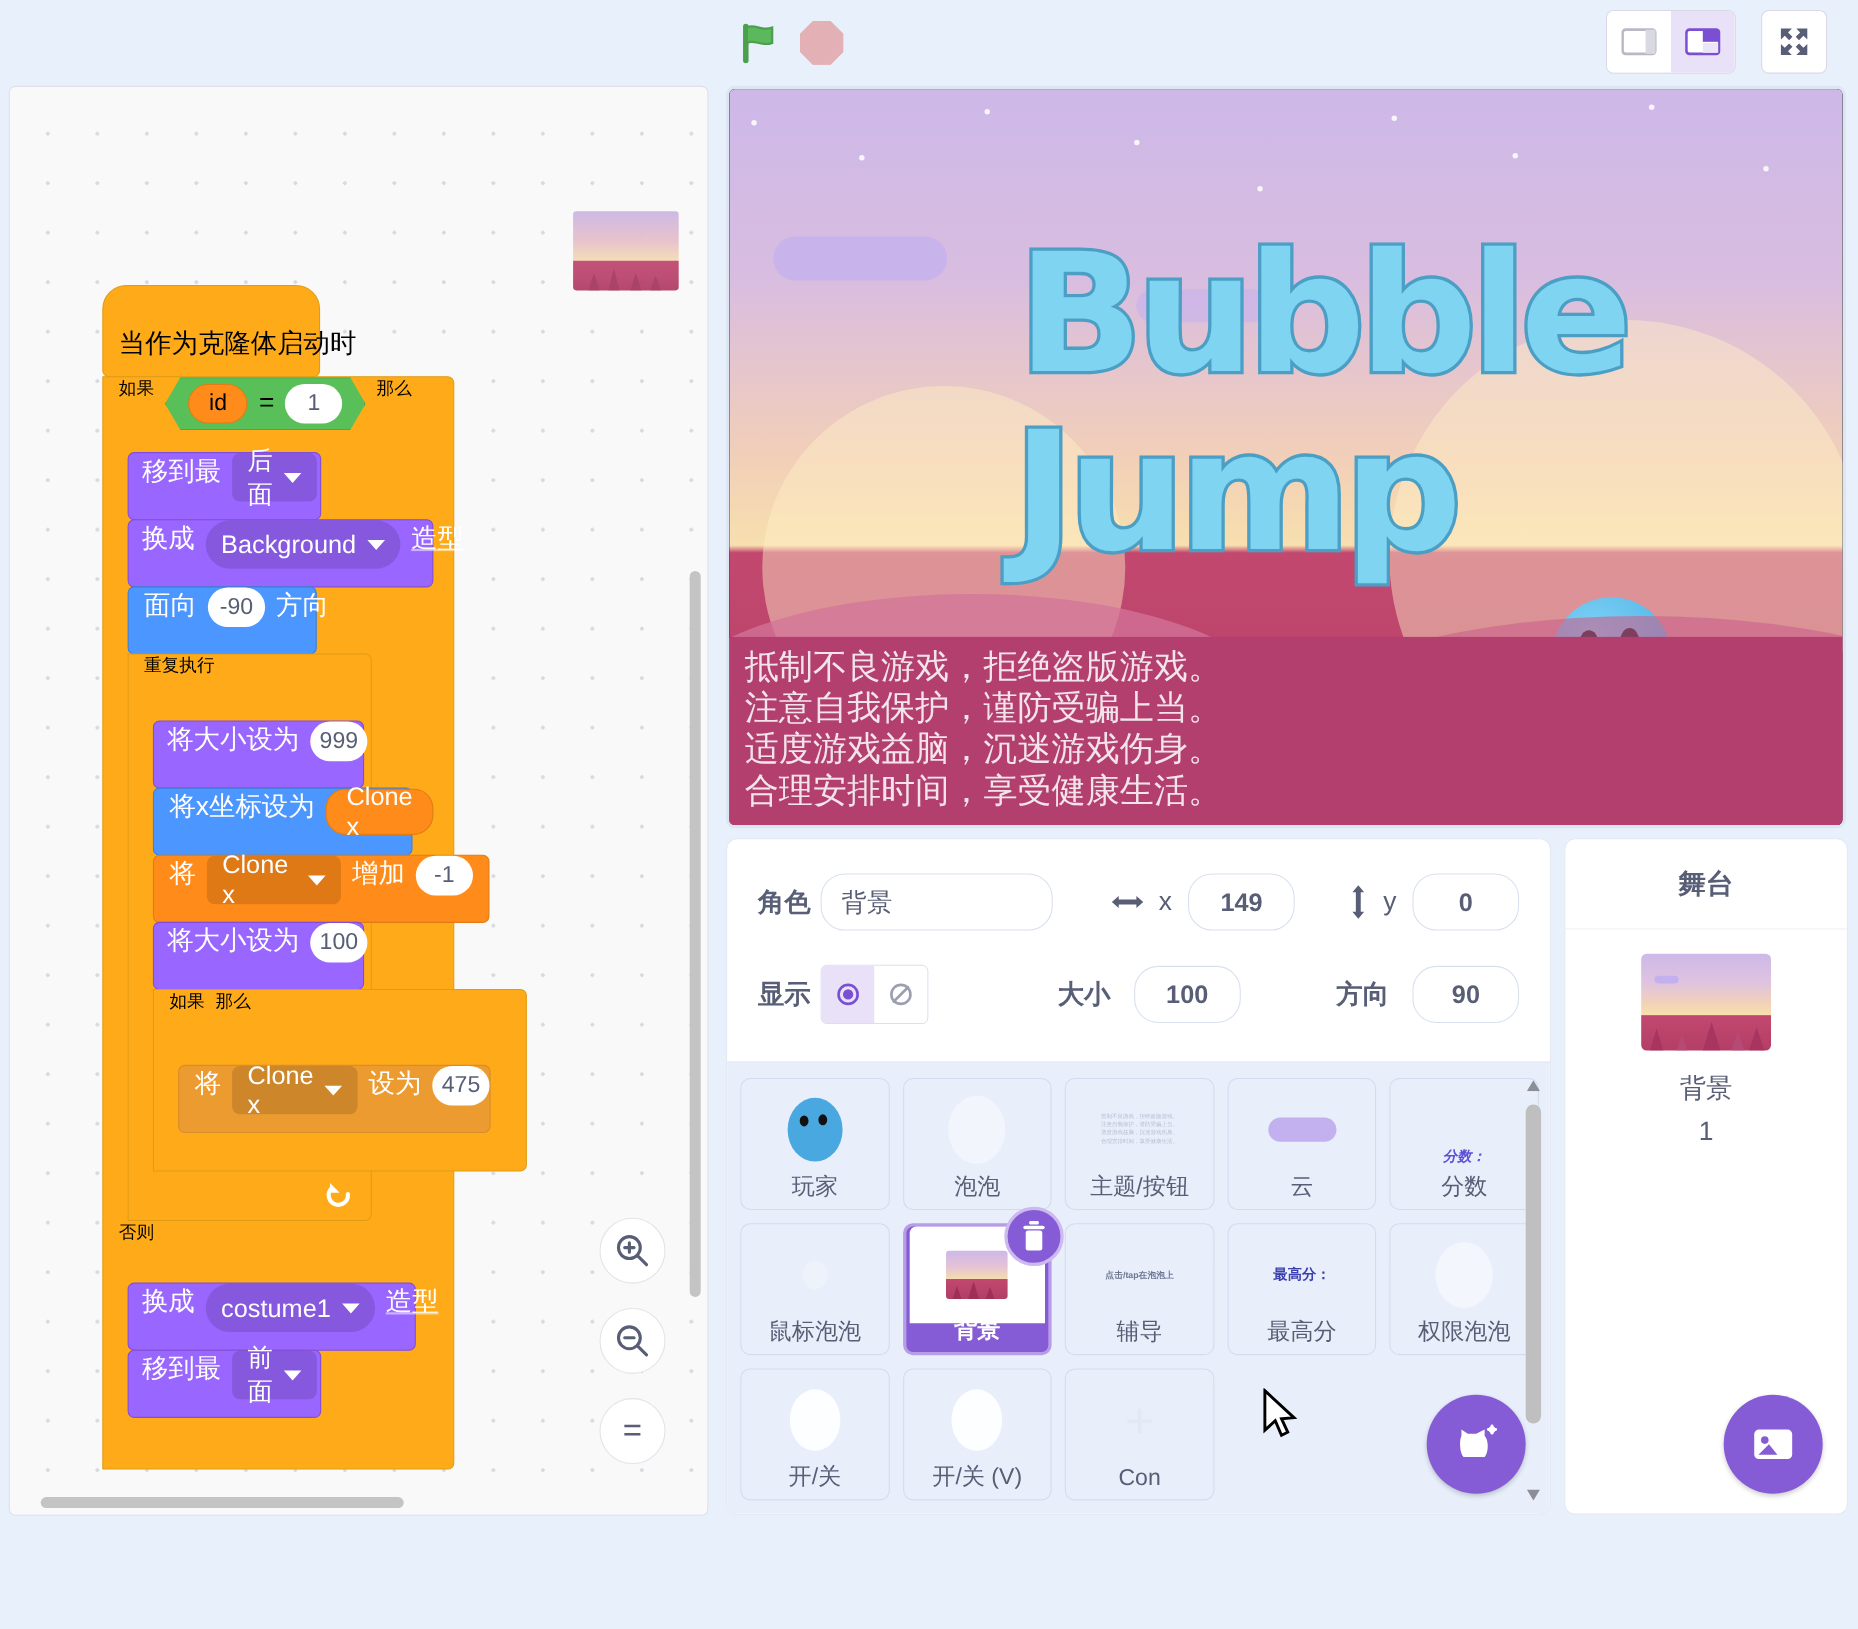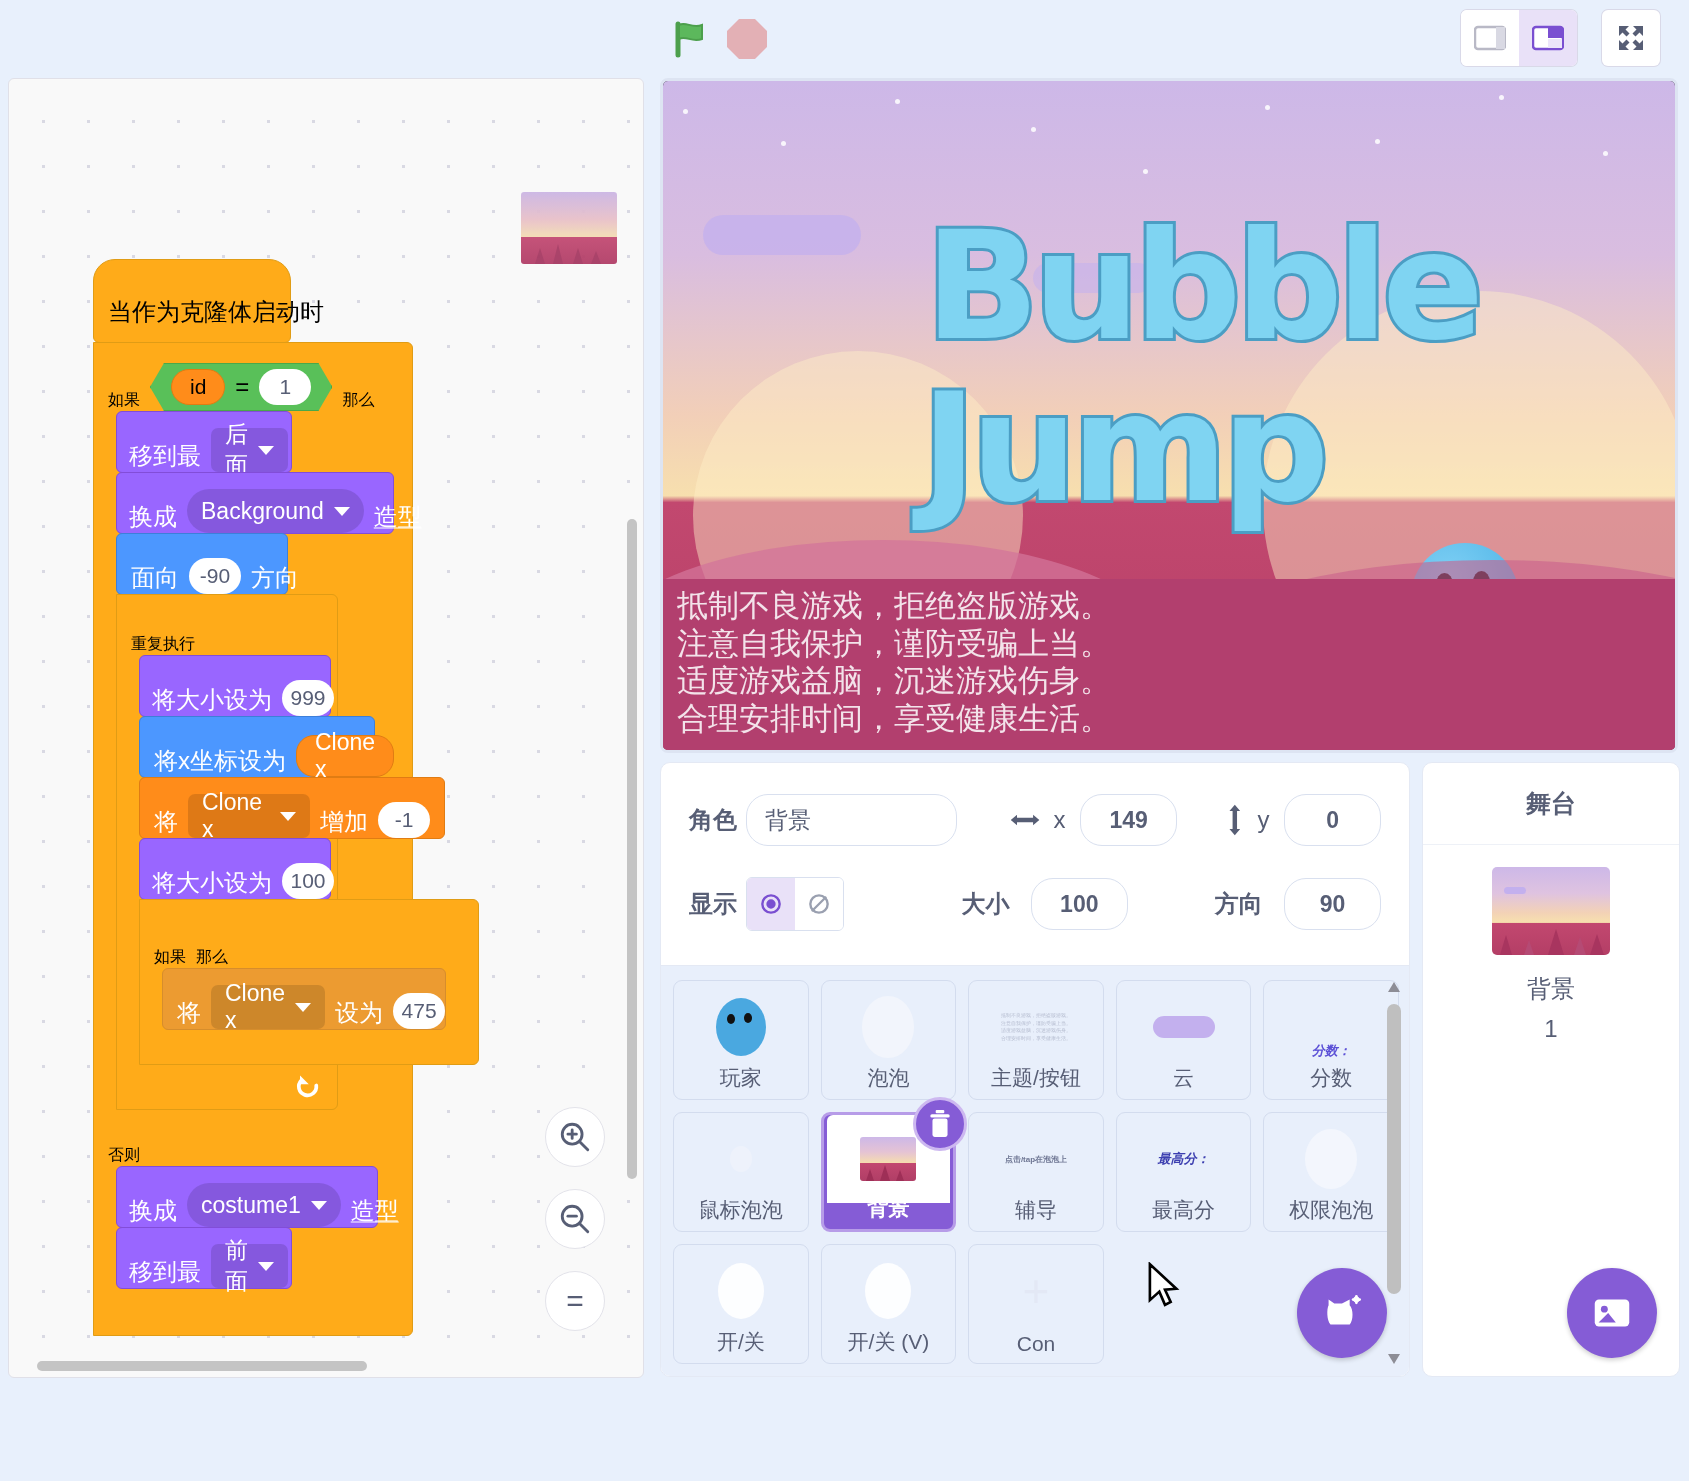--- a/index.html
+++ b/index.html
@@ -55,21 +55,21 @@
 
   .hat {
     width:198px; height:84px; background:#ffab19; border:1px solid #e09c15;
     border-radius:22px 22px 6px 6px; display:flex; align-items:flex-end; padding:0 0 14px 14px;
     position:relative; box-sizing:border-box;
   }
   .hat span { font-size:24px; white-space:nowrap; }
 
   .cblock { background:#ffab19; border:1px solid #e09c15; position:relative; }
 
-  .row { display:flex; align-items:flex-end; height:62px; padding:0 14px; gap:10px; }
+  .row { display:flex; align-items:flex-start; height:62px; padding:0 14px; gap:10px; }
 
   .boolean {
     background:#59c059; border:1px solid #4aa84a; height:48px; display:flex; align-items:center;
     gap:10px; padding:0 6px; position:relative;
     clip-path: polygon(14px 0, calc(100% - 14px) 0, 100% 50%, calc(100% - 14px) 100%, 14px 100%, 0 50%);
     padding-left:20px; padding-right:20px;
   }
   .round-var { background:#ff8c1a; border:1px solid #e07c13; border-radius:18px; height:36px;
     padding:0 18px; display:flex; align-items:center; font-size:21px; }
   .round-blue { background:#4c97ff; border:1px solid #3d7fd9; border-radius:18px; height:36px;
@@ -531,21 +531,21 @@
 
         <div class="scard">
           <div class="thumb">
             <span style="font-size:8px;color:#6e7693;font-weight:bold;">点击/tap在泡泡上</span>
           </div>
           <span class="nm">辅导</span>
         </div>
 
         <div class="scard">
           <div class="thumb">
-            <span style="font-size:13px;color:#3c3fb0;font-weight:bold;font-style:italic;">最高分：</span>
+            <span style="font-size:13px;color:#3c3fb0;font-weight:bold;">最高分：</span>
           </div>
           <span class="nm">最高分</span>
         </div>
 
         <div class="scard">
           <div class="thumb">
             <div style="width:52px;height:60px;border-radius:50%;background:#f3f6fd;"></div>
           </div>
           <span class="nm">权限泡泡</span>
         </div>

